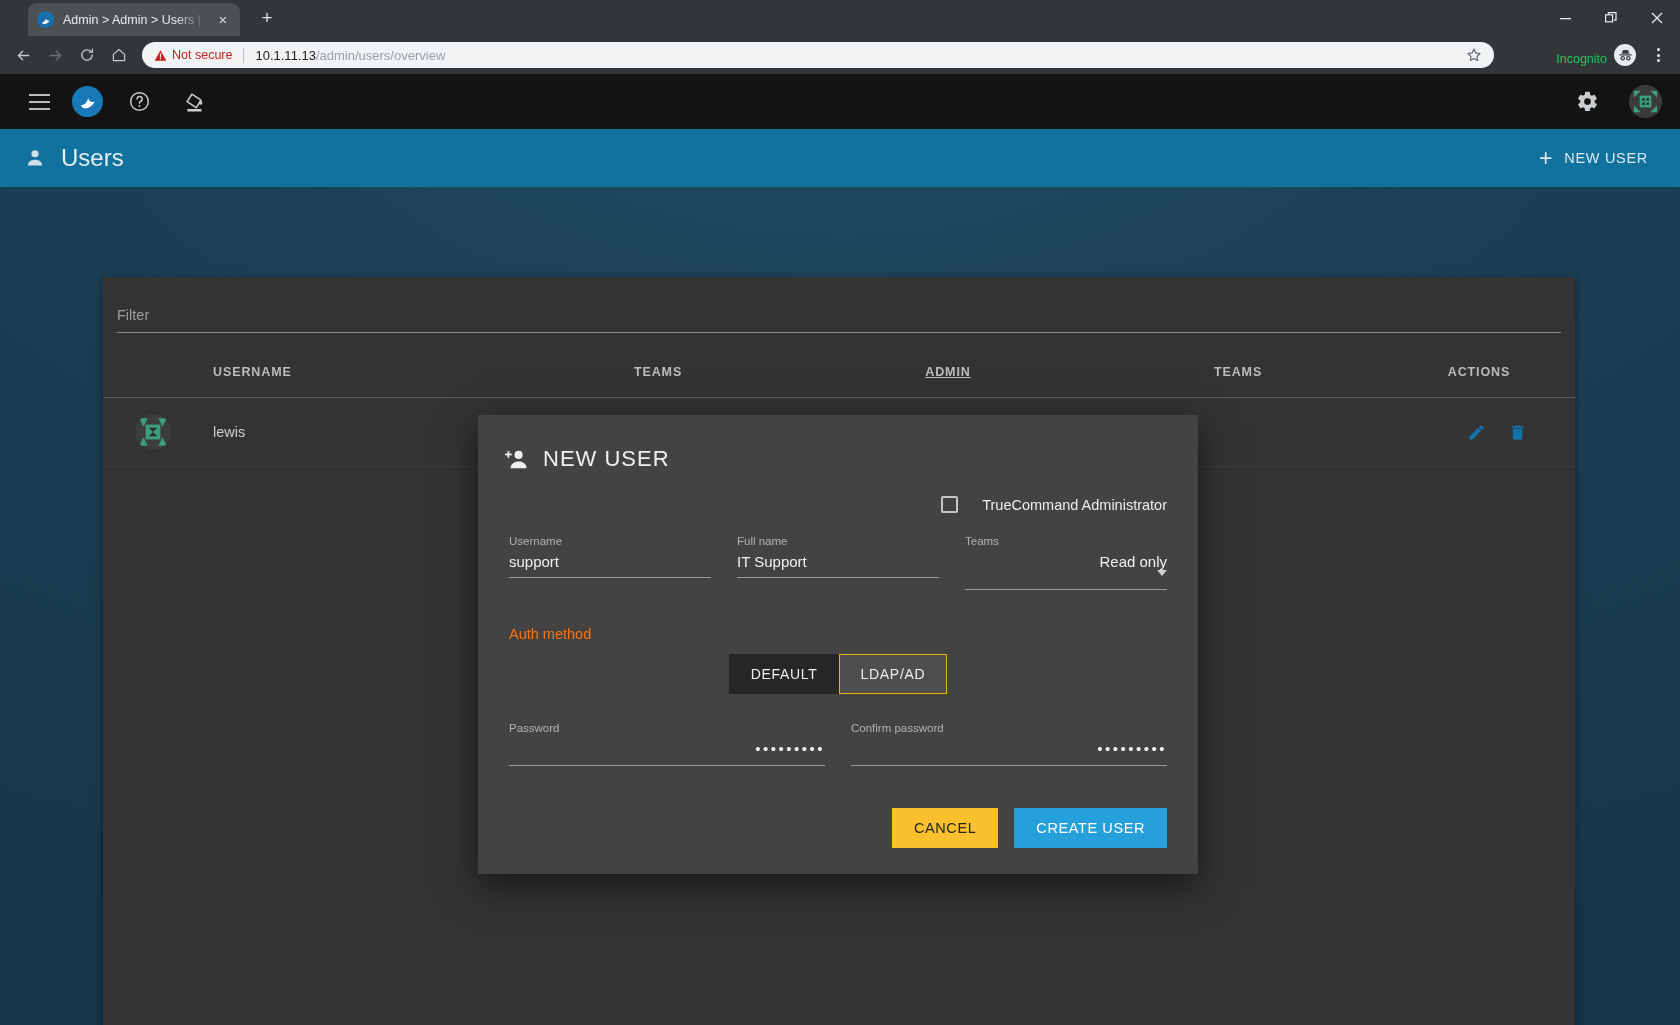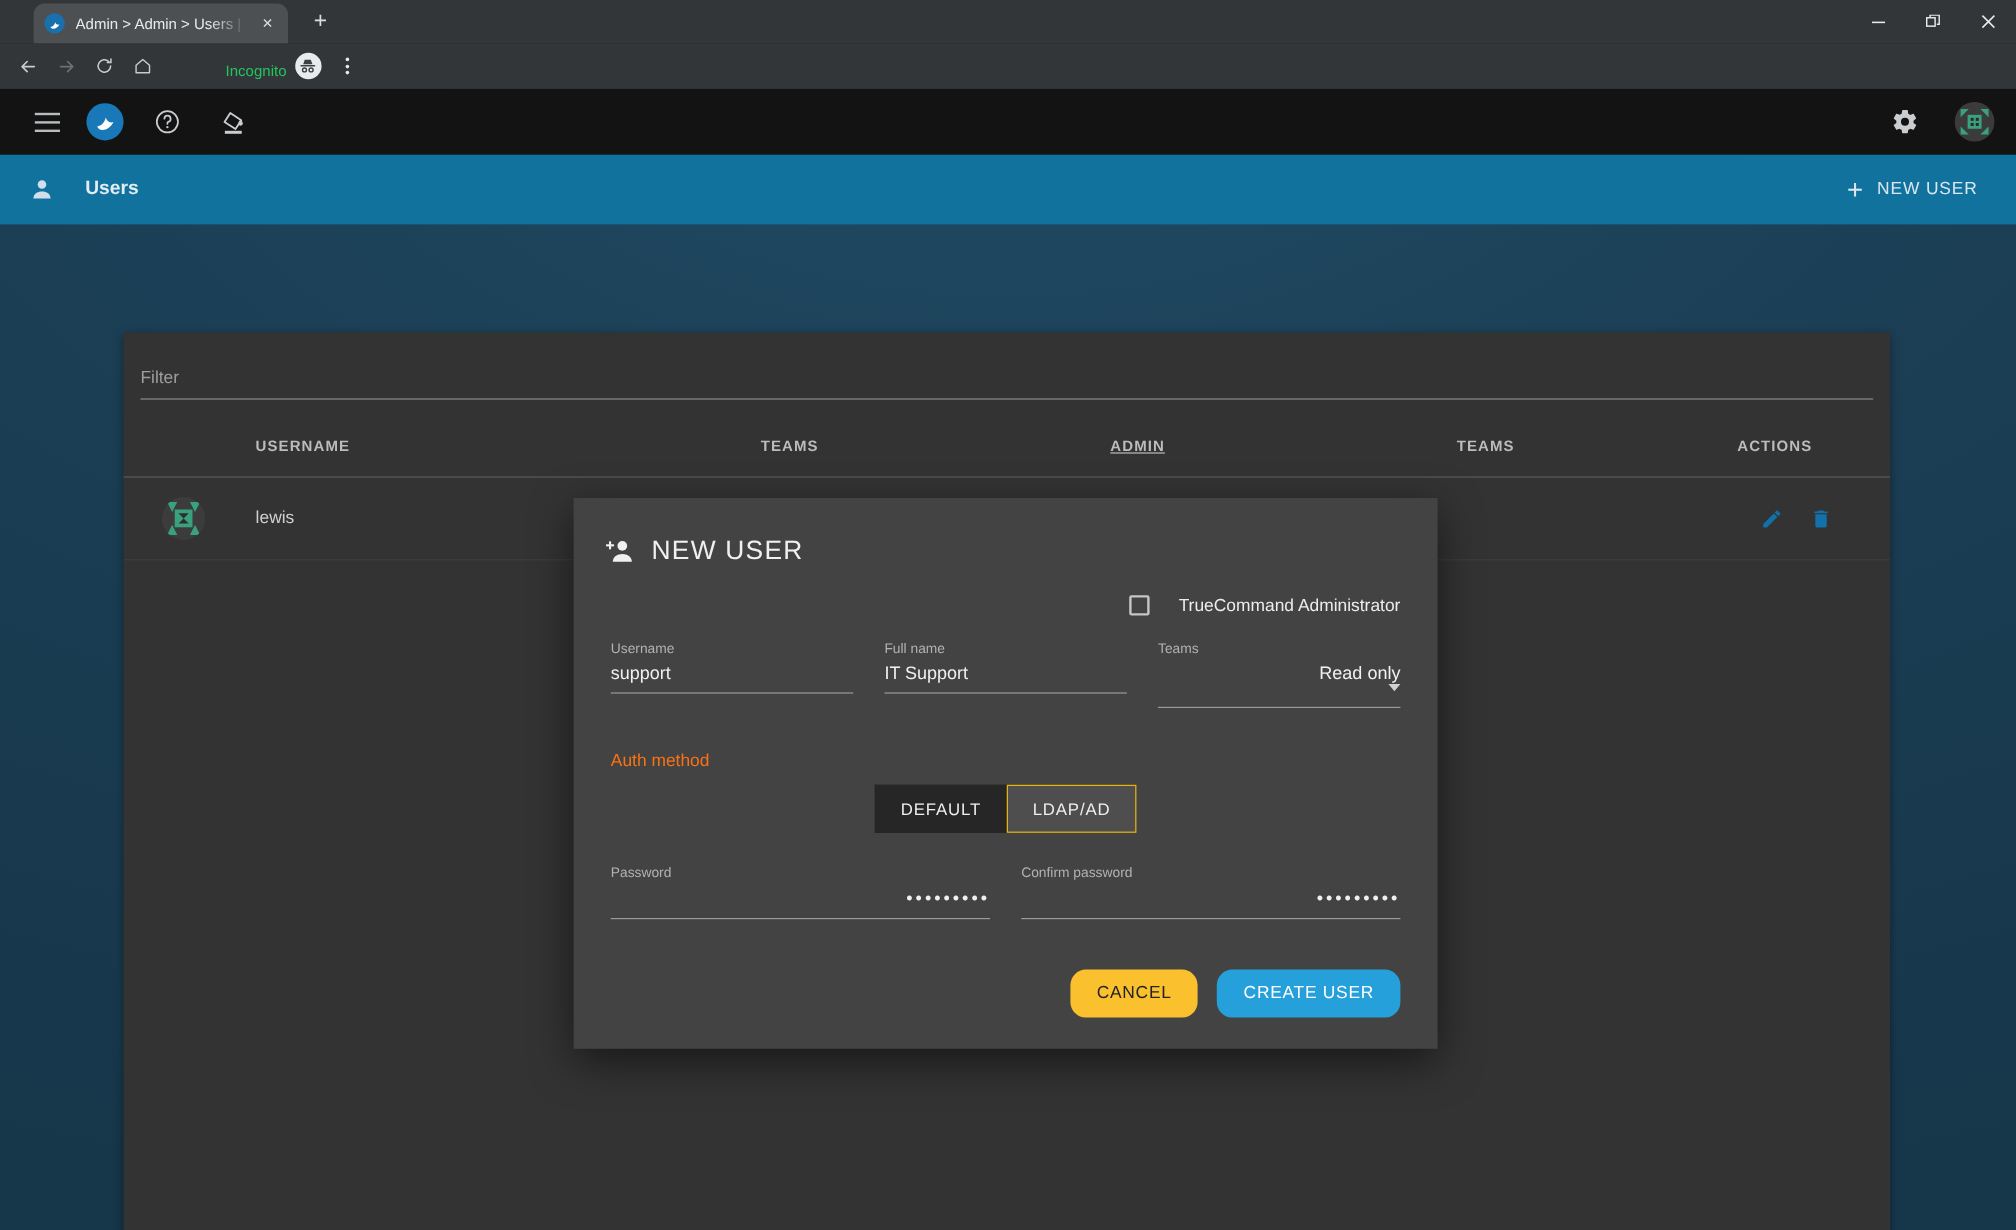--- a/index.html
+++ b/index.html
@@ -208,24 +208,24 @@
     padding: 0 22px;
     color: #d8e6ee;
   }
   .page-header .ph-icon {
     display: flex; align-items: center; justify-content: center;
     width: 26px; height: 26px;
     color: #cfe0ea;
   }
   .page-header .ph-icon svg { display: block; }
   .page-title {
-    font-size: 16px;
-    margin-left: 23px;
+    font-size: 24px;
+    margin-left: 13px;
     color: #e3edf3;
-    font-weight: 700;
+    font-weight: 400;
   }
   .ph-spacer { flex: 1; }
   .new-user-btn {
     display: flex; align-items: center; gap: 11px;
     font-size: 14.5px;
     letter-spacing: .7px;
     color: #dbe8f0;
     padding: 8px 10px;
   }
   .plus-glyph {
@@ -416,21 +416,21 @@
   .modal-actions {
     display: flex; justify-content: flex-end; gap: 16px;
     margin-top: 42px;
     padding-right: 5px;
   }
   .btn {
     font-size: 14.5px;
     letter-spacing: .6px;
     padding: 12px 22px;
     border: none;
-    border-radius: 13px;
+    border-radius: 0;
     font-family: "Liberation Sans", sans-serif;
     cursor: pointer;
   }
   .btn-cancel { background: #fbc02d; color: #232323; }
   .btn-create { background: #26a0da; color: #ffffff; }
 </style>
 </head>
 <body>
 
 <div class="browser-tabstrip">
@@ -481,20 +481,39 @@
         <path d="M16.5 10a6.5 6.5 0 1 1-2-4.7"></path>
         <path d="M16.8 2.6v3.8h-3.8"></path>
       </svg>
   </div>
   <div class="nav-btn">
     <svg width="16" height="16" viewBox="0 0 20 20" fill="none" stroke="currentColor" stroke-width="1.5" stroke-linejoin="round">
         <path d="M3 9.2l7-6 7 6V17H3z"></path>
       </svg>
   </div>
 
+  <div class="omnibox">
+    <span class="not-secure">
+      <svg class="warn-tri" viewBox="0 0 20 20" fill="#c5221f">
+        <path d="M10 2L19 18H1z"></path>
+          <rect x="9.1" y="7" width="1.8" height="6" fill="#fff"></rect>
+          <rect x="9.1" y="14.1" width="1.8" height="1.8" fill="#fff"></rect>
+      </svg>
+      <span>Not secure</span>
+    </span>
+    <span class="omni-divider"></span>
+    <span class="omni-url">
+      <b>10.1.11.13</b><span>/admin/users/overview</span>
+    </span>
+    <span class="star-btn">
+      <svg viewBox="0 0 20 20" fill="none" stroke="currentColor" stroke-width="1.4" stroke-linejoin="round">
+          <path d="M10 2.6l2.3 4.8 5.2.7-3.8 3.6.9 5.2-4.6-2.5-4.6 2.5.9-5.2L2.5 8.1l5.2-.7z"></path>
+        </svg>
+    </span>
+  </div>
 
   <div class="incognito-chip">
     <span>Incognito</span>
     <span class="incognito-avatar">
       <svg viewBox="0 0 24 24" fill="#3c4043">
         <path d="M8 3h8l2.2 6H5.8z"></path>
           <rect x="2" y="10" width="20" height="2" rx="1"></rect>
         <circle cx="7.6" cy="16.4" r="3.6"></circle>
           <circle cx="16.4" cy="16.4" r="3.6"></circle>
         <circle cx="7.6" cy="16.4" r="1.7" fill="#e8eaed"></circle>

